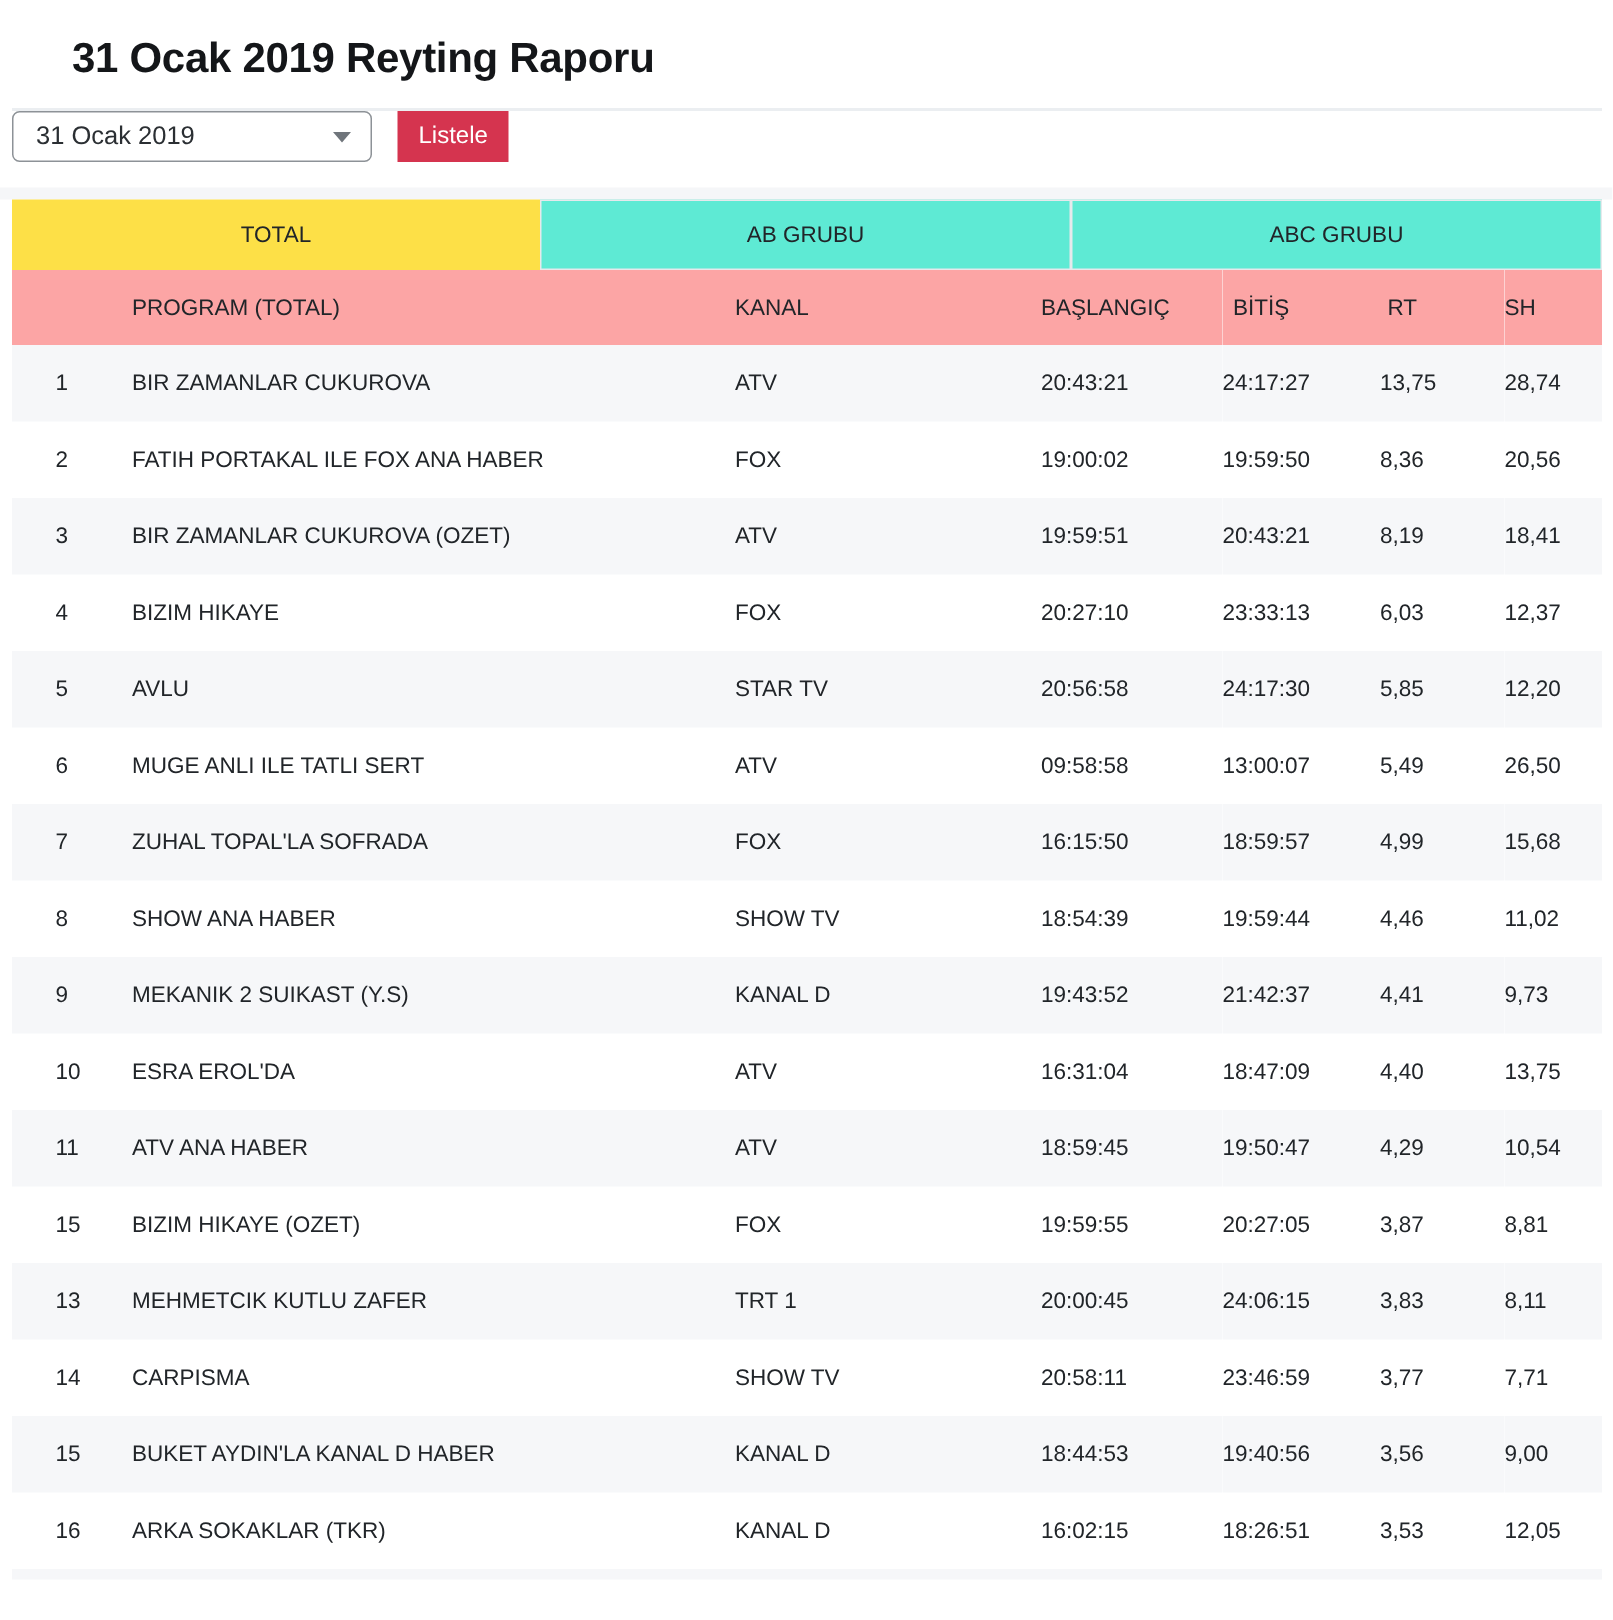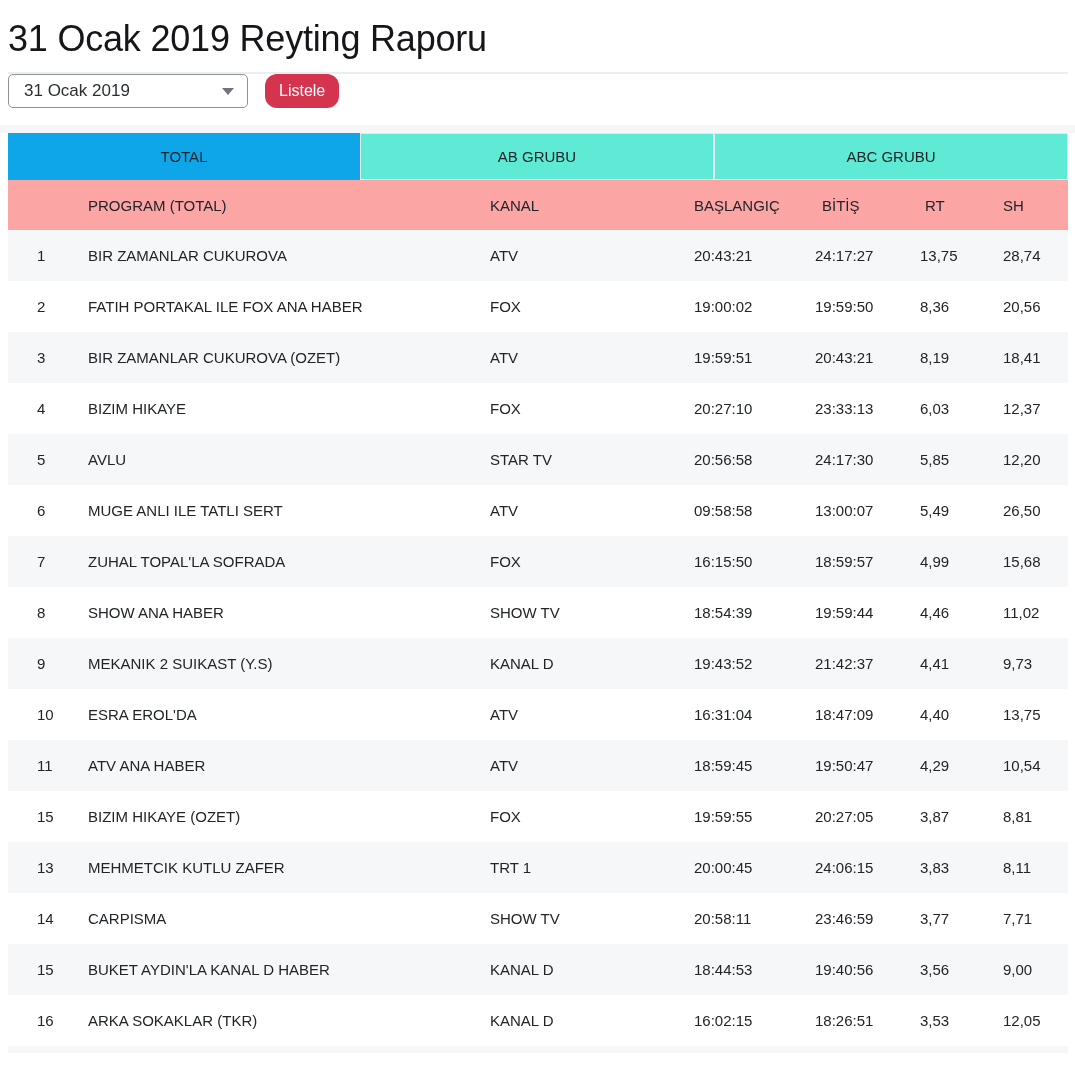--- a/index.html
+++ b/index.html
@@ -7,25 +7,26 @@
     width: 1075px; height: 1080px;
     overflow: hidden;
     background: #ffffff;
     font-family: "Liberation Sans", "DejaVu Sans", sans-serif;
     color: #212529;
   }
   .page { padding: 0 7px 0 8px; }
 
   h1.page-title {
     margin-top: 22px;
-    font-size: 36px;
+    font-size: 28px;
     line-height: 34px;
-    font-weight: 400;
+    font-weight: 700;
     color: #141619;
     letter-spacing: -0.2px;
+    margin-left: 40px;
   }
   .title-divider {
     margin-top: 16px;
     height: 0;
     border: none;
     border-top: 2px solid #ebeef1;
   }
 
   .controls {
     display: flex;
@@ -52,21 +53,21 @@
     border-left: 6px solid transparent;
     border-right: 6px solid transparent;
     border-top: 7px solid #6f757b;
   }
   .btn-red {
     height: 34px;
     padding: 0 14px;
     background: #d5344f;
     color: #ffffff;
     border: none;
-    border-radius: 12px;
+    border-radius: 0;
     font-size: 16px;
     font-family: inherit;
     cursor: pointer;
   }
 
   .pre-tab-strip {
     margin: 17px -7px 0 -8px;
     height: 8px;
     background: #f5f6f8;
   }
@@ -80,21 +81,21 @@
     display: flex;
     align-items: center;
     justify-content: center;
     font-size: 15px;
     color: #212529;
     background: #5eead4;
     border: 1px solid #e6e9ec;
     cursor: pointer;
   }
   .tab.active {
-    background: #0ea5e9;
+    background: #fde047;
     border: none;
   }
 
   table.ratings {
     width: 1060px;
     border-collapse: collapse;
     table-layout: fixed;
   }
   table.ratings col.c-rank     { width: 80px; }
   table.ratings col.c-program  { width: 402px; }

